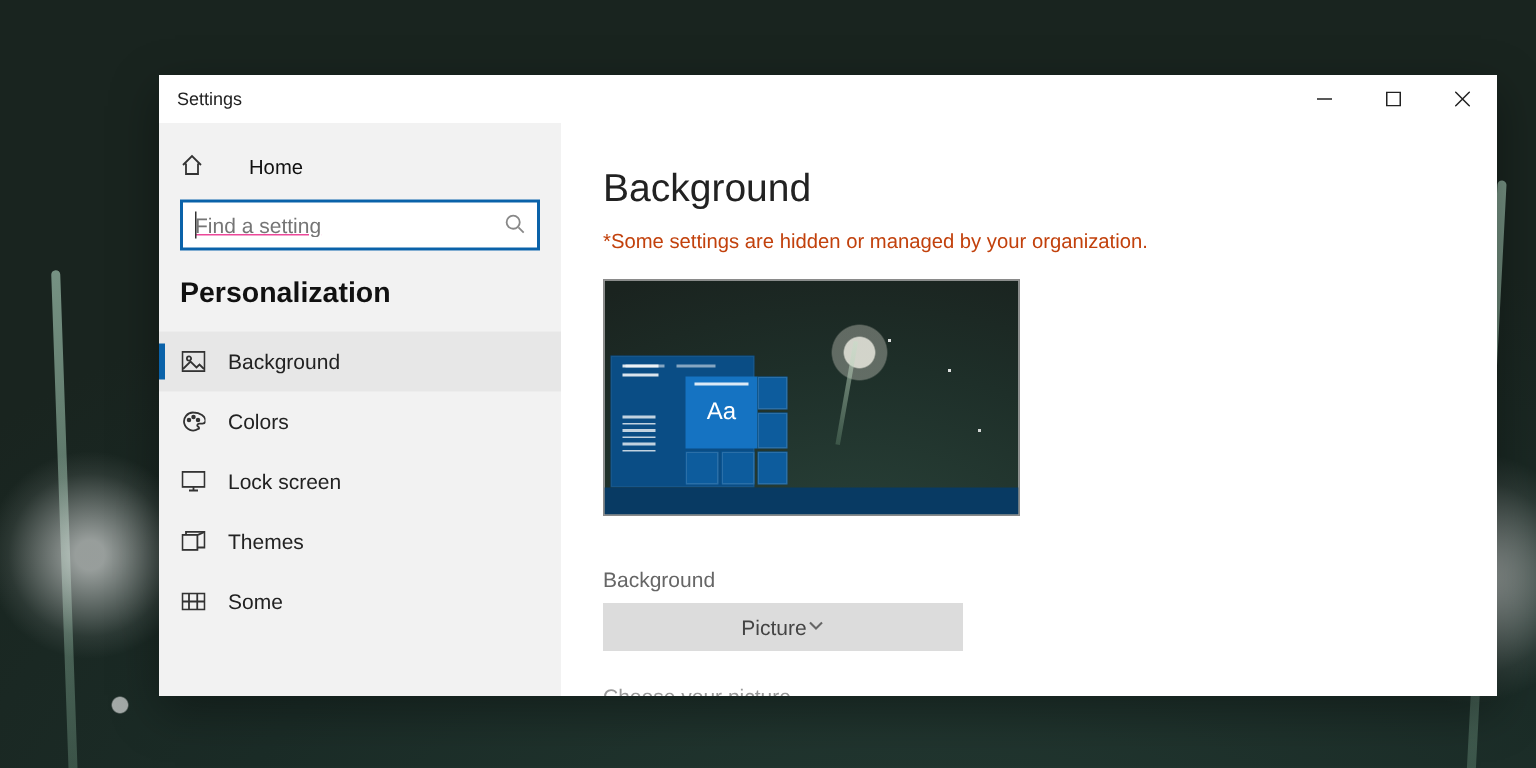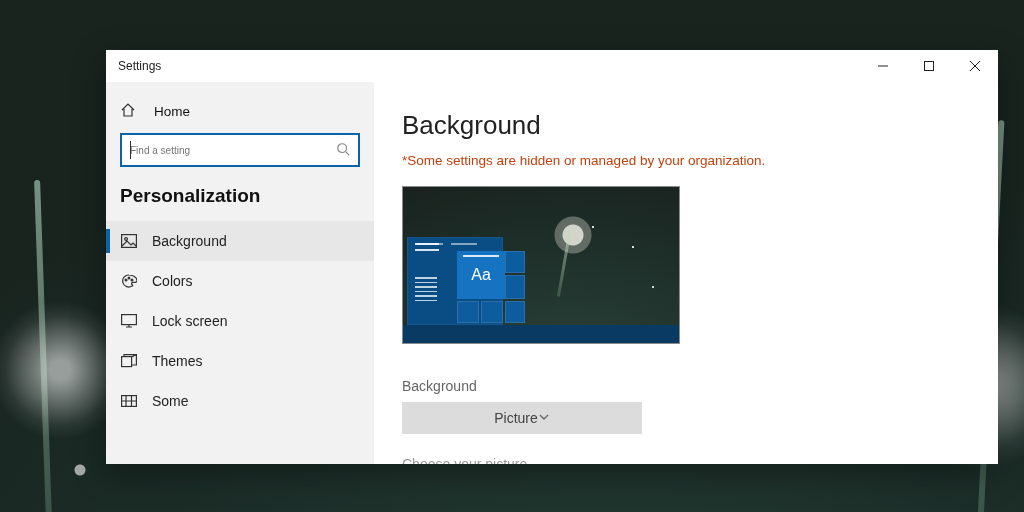--- a/index.html
+++ b/index.html
@@ -37,29 +37,30 @@
 
   .body { flex:1; display:flex; overflow:hidden; }
   .sidebar {
     width: 268px; background:#f2f2f2f2; background:#f2f2f2;
     background: linear-gradient(#f2f2f2,#f2f2f2);
     padding-top: 14px;
     display:flex; flex-direction:column;
     border-right: 0;
     font-size: 13.5px;
   }
-  .home-row { display:flex; align-items:center; gap:18px; padding:6px 14px 12px 14px; color:#111; }
+  .home-row { display:flex; align-items:center; gap:30px; padding:6px 14px 12px 14px; color:#111; }
   .search-wrap { padding: 0 14px 12px 14px; }
   .search {
     width:100%; height:34px; border:2px solid #0a62a9; background:#fff;
     display:flex; align-items:center; padding:0 8px; position:relative;
   }
   .search input {
-    flex:1; border:0; outline:0; font-size:10px; color:#ec4899; background:transparent;
+    flex:1; border:0; outline:0; font-size:14px; color:#ec4899; background:transparent;
     font-family:inherit;
+    text-decoration:underline;
   }
   .search .caret { width:1px; height:18px; background:#333; position:absolute; left:8px; }
   .search .mag { color:#888; }
   .section-label { padding: 6px 14px 14px 14px; font-weight:600; color:#111; font-size:19px; }
   .nav { display:flex; flex-direction:column; }
   .nav-item {
     display:flex; align-items:center; gap:14px; height:40px; padding:0 14px 0 14px;
     color:#222; cursor:default; position:relative;
   }
   .nav-item .bar { position:absolute; left:0; top:8px; bottom:8px; width:4px; background:transparent; }

